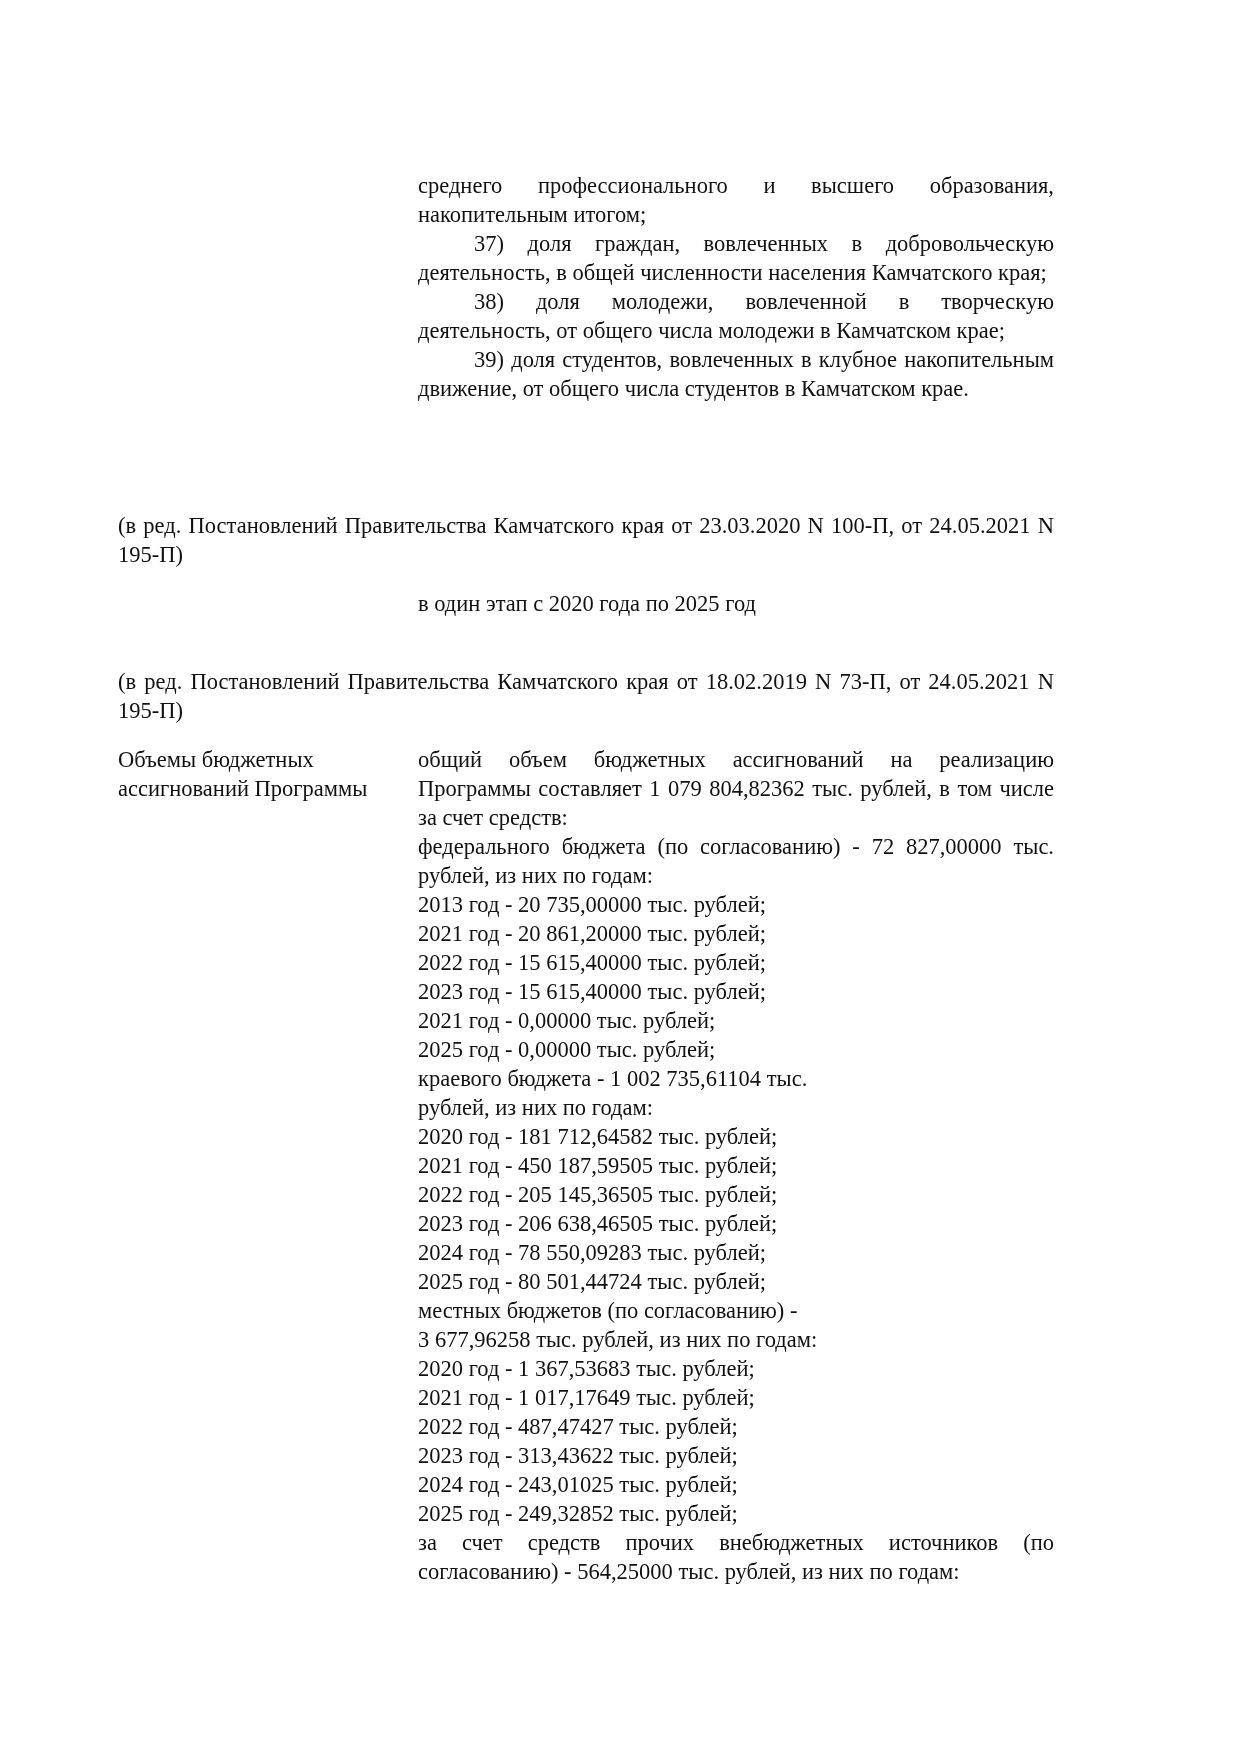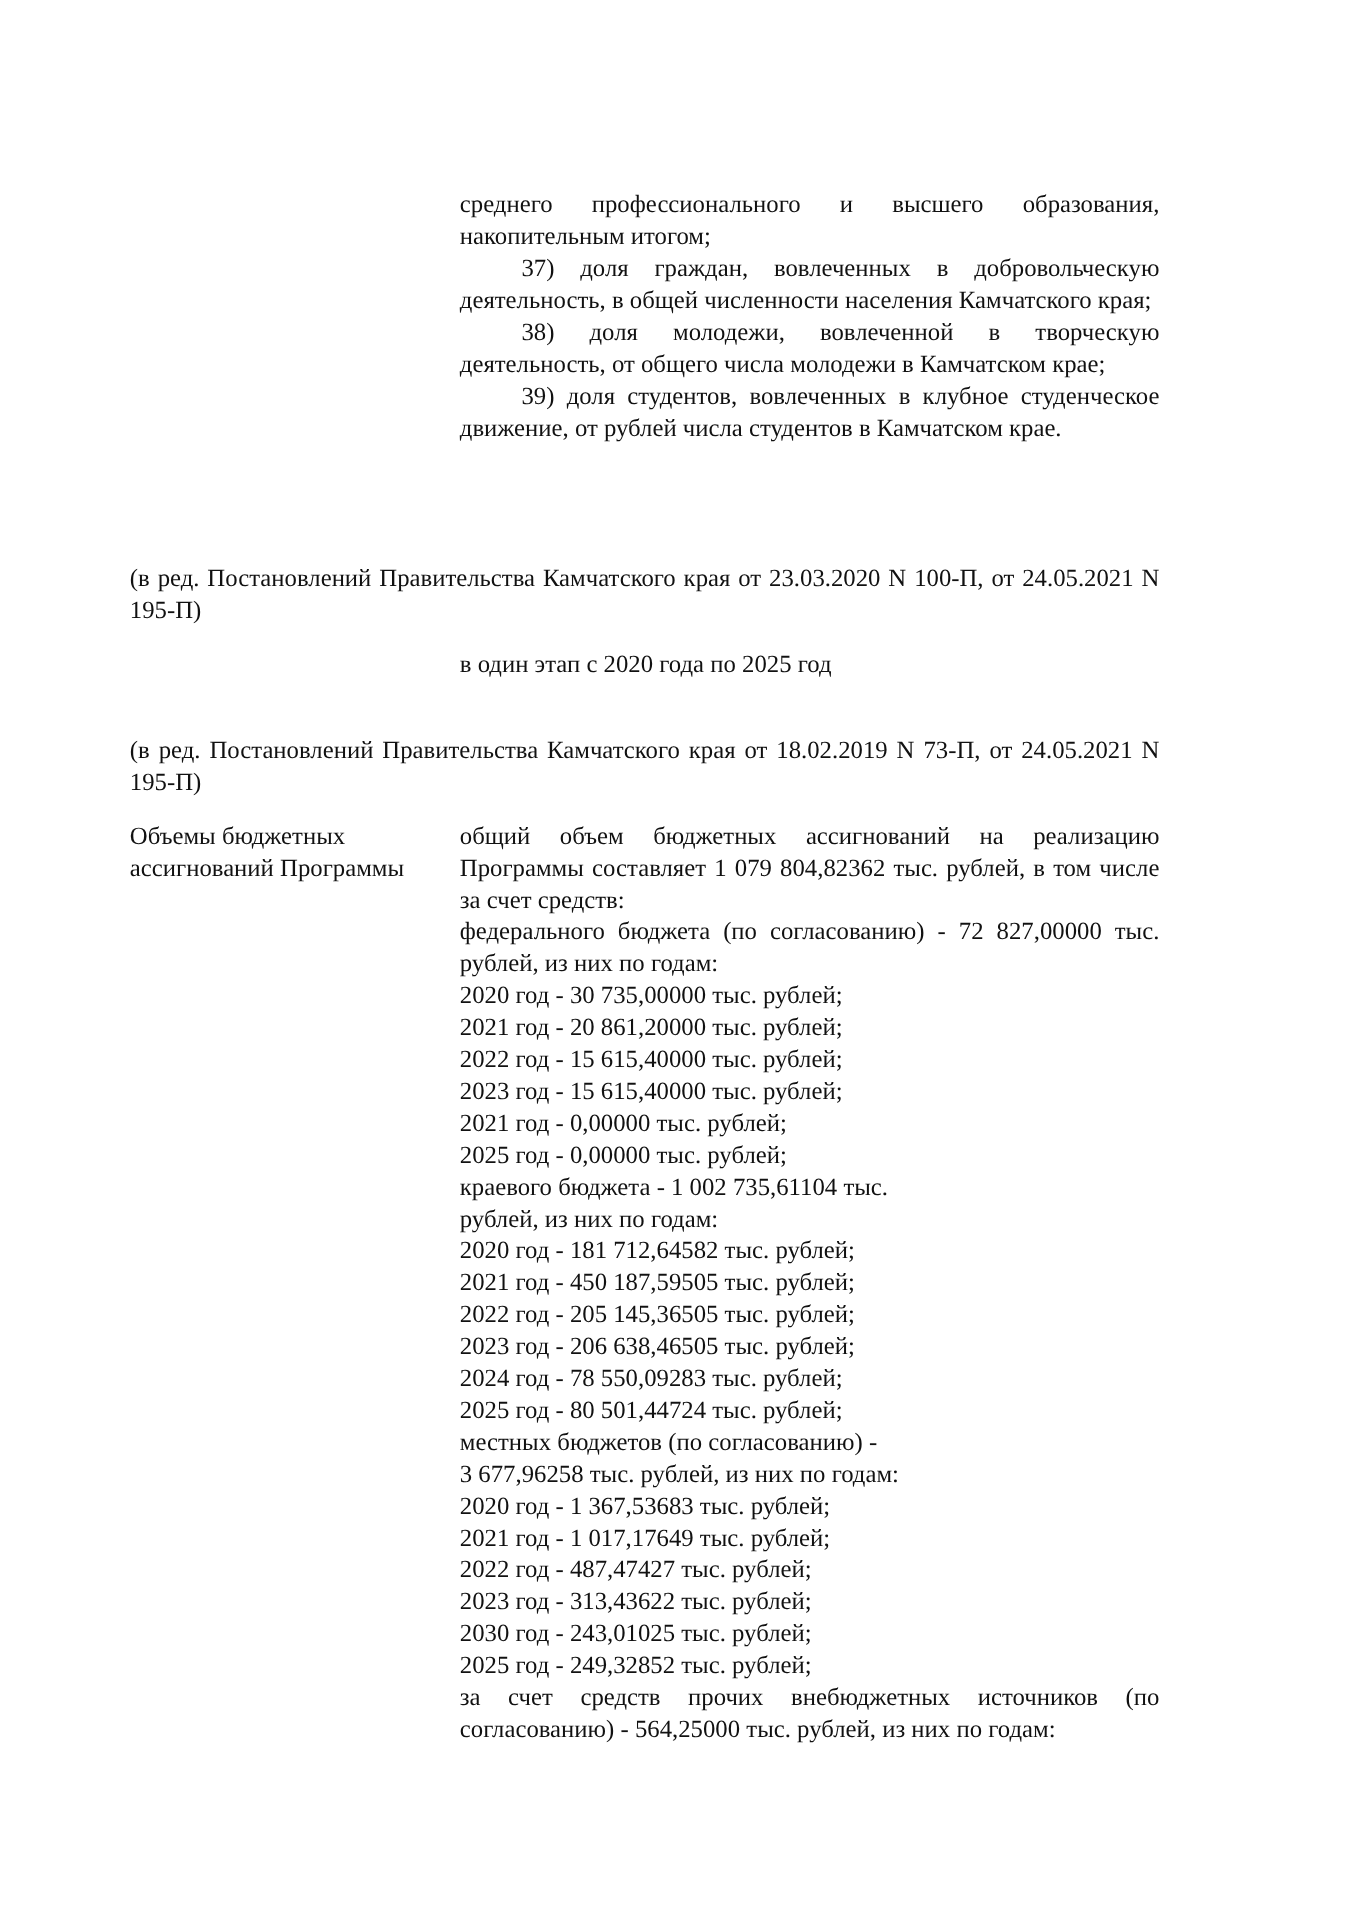--- a/index.html
+++ b/index.html
@@ -20,36 +20,36 @@
 </style>
 </head>
 <body>
 
 <div class="page">
 
   <div class="block right-col just" style="top:160px;">
     <p>среднего профессионального и высшего образования, накопительным итогом;</p>
     <p class="indent"><span>37)</span> <span>доля граждан, вовлеченных в добровольческую деятельность, в общей численности населения Камчатского края;</span></p>
     <p class="indent"><span>38)</span> <span>доля молодежи, вовлеченной в творческую деятельность, от общего числа молодежи в Камчатском крае;</span></p>
-    <p class="indent"><span>39)</span> <span>доля студентов, вовлеченных в клубное студенческое движение, от рублей числа студентов в Камчатском крае.</span></p>
+    <p class="indent"><span>39)</span> <span>доля студентов, вовлеченных в клубное накопительным движение, от общего числа студентов в Камчатском крае.</span></p>
   </div>
 
   <div class="block full just" style="top:500px;">(в ред. Постановлений Правительства Камчатского края от 23.03.2020 N 100-П, от 24.05.2021 N 195-П)</div>
 
   <div class="block right-col" style="top:578px;">в один этап с 2020 года по 2025 год</div>
 
   <div class="block full just" style="top:656px;">(в ред. Постановлений Правительства Камчатского края от 18.02.2019 N 73-П, от 24.05.2021 N 195-П)</div>
 
   <div class="block left-col" style="top:734px; width:250px;">Объемы бюджетных ассигнований Программы</div>
 
   <div class="block right-col" style="top:734px;">
     <p class="just">общий объем бюджетных ассигнований на реализацию Программы составляет 1 079 804,82362 тыс. рублей, в том числе за счет средств:</p>
 
     <p class="just">федерального бюджета (по согласованию) - 72 827,00000 тыс. рублей, из них по годам:</p>
-    <span class="line">2020 год - 30 735,00000 тыс. рублей;</span>
+    <span class="line">2013 год - 20 735,00000 тыс. рублей;</span>
     <span class="line">2021 год - 20 861,20000 тыс. рублей;</span>
     <span class="line">2022 год - 15 615,40000 тыс. рублей;</span>
     <span class="line">2023 год - 15 615,40000 тыс. рублей;</span>
     <span class="line">2021 год - 0,00000 тыс. рублей;</span>
     <span class="line">2025 год - 0,00000 тыс. рублей;</span>
 
     <span class="line">краевого бюджета - 1 002 735,61104 тыс.</span>
     <span class="line">рублей, из них по годам:</span>
     <span class="line">2020 год - 181 712,64582 тыс. рублей;</span>
     <span class="line">2021 год - 450 187,59505 тыс. рублей;</span>
@@ -57,19 +57,19 @@
     <span class="line">2023 год - 206 638,46505 тыс. рублей;</span>
     <span class="line">2024 год - 78 550,09283 тыс. рублей;</span>
     <span class="line">2025 год - 80 501,44724 тыс. рублей;</span>
 
     <span class="line">местных бюджетов (по согласованию) -</span>
     <span class="line">3 677,96258 тыс. рублей, из них по годам:</span>
     <span class="line">2020 год - 1 367,53683 тыс. рублей;</span>
     <span class="line">2021 год - 1 017,17649 тыс. рублей;</span>
     <span class="line">2022 год - 487,47427 тыс. рублей;</span>
     <span class="line">2023 год - 313,43622 тыс. рублей;</span>
-    <span class="line">2030 год - 243,01025 тыс. рублей;</span>
+    <span class="line">2024 год - 243,01025 тыс. рублей;</span>
     <span class="line">2025 год - 249,32852 тыс. рублей;</span>
 
     <p class="just">за счет средств прочих внебюджетных источников (по согласованию) - 564,25000 тыс. рублей, из них по годам:</p>
   </div>
 
 </div>
 
 </body></html>

